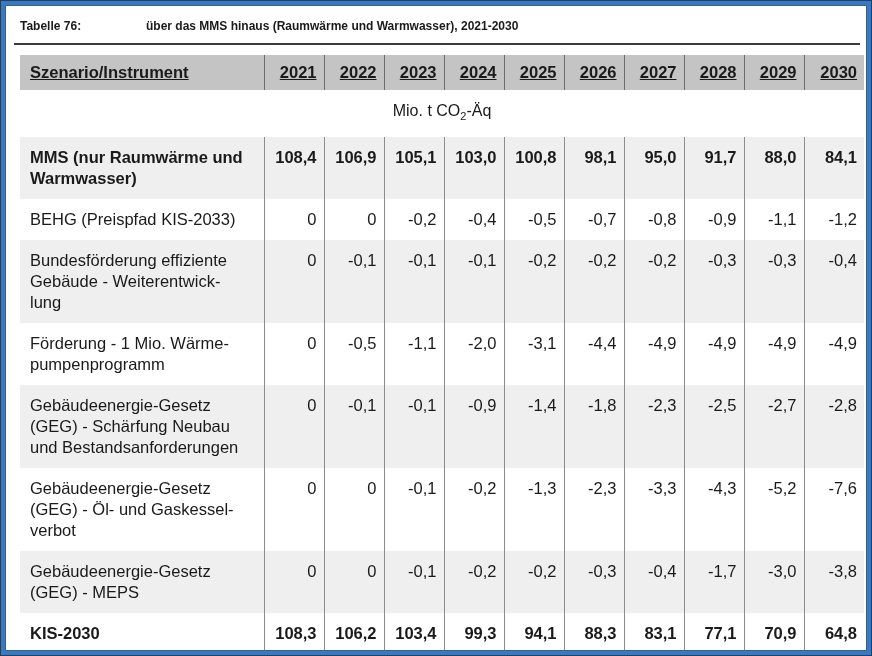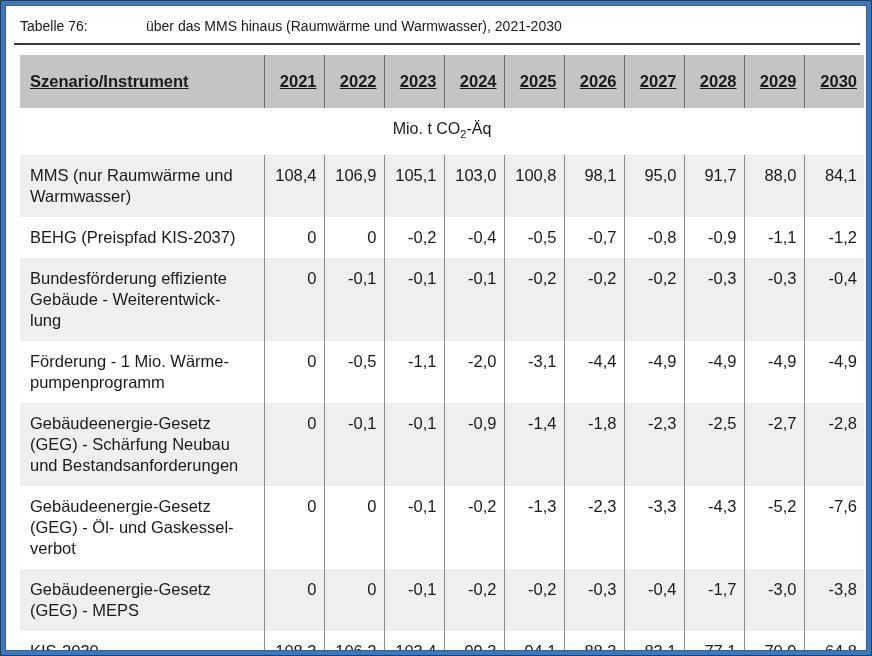--- a/index.html
+++ b/index.html
@@ -27,22 +27,22 @@
     border: 1px solid var(--frame-edge2, #35619b);
     background: #ffffff;
     overflow: hidden;
     padding: 8px 6px 0 8px;
     font-family: "Liberation Sans", sans-serif;
     color: #1a1a1a;
   }
   
   .title-row {
     display: flex;
-    font-weight: normal;
-    font-size: 14px;
+    font-weight: bold;
+    font-size: 12px;
     line-height: 24px;
     padding-left: 6px;
   }
   .title-label {
     flex: 0 0 126px;
   }
   .title-text { flex: 1; }
   .title-rule {
     border: none;
     border-top: 2px solid #3a3a3a;
@@ -63,21 +63,21 @@
   .ghg-table thead th {
     background: var(--header-bg, #c4c4c4);
     font-weight: bold;
     padding: 7px 7px 7px 10px;
     text-align: left;
     vertical-align: middle;
     text-decoration: underline;
   }
   .ghg-table thead th.year-cell {
     text-align: right;
-    padding: 16px 7px;
+    padding: 7px 7px;
     border-left: 1px solid #6d6d6d;
   }
   .units-cell {
     text-align: center;
     font-weight: normal;
     padding: 8px 0;
     font-size: 16px;
   }
   .units-cell sub {
     font-size: 11px;
@@ -91,21 +91,21 @@
     padding: 10px 4px 10px 10px;
   }
   .ghg-table tbody td.value-cell {
     text-align: right;
     border-left: 1px solid #8c8c8c;
   }
   .ghg-table tbody tr.shaded td {
     background: var(--shaded-bg, #efefef);
   }
   .ghg-table tbody tr.bold td {
-    font-weight: normal;
+    font-weight: bold;
   }
 </style>
 </head>
 <body>
 
 <div class="frame">
   <div class="frame-inner">
     <div class="content">
 
       <div class="title-row">
@@ -160,21 +160,21 @@
               <td class="value-cell">103,0</td>
               <td class="value-cell">100,8</td>
               <td class="value-cell">98,1</td>
               <td class="value-cell">95,0</td>
               <td class="value-cell">91,7</td>
               <td class="value-cell">88,0</td>
               <td class="value-cell">84,1</td>
             </tr>
             <tr>
               <td class="label-cell">
-                <div>BEHG (Preispfad KIS-2037)</div>
+                <div>BEHG (Preispfad KIS-2033)</div>
               </td>
               <td class="value-cell">0</td>
               <td class="value-cell">0</td>
               <td class="value-cell">-0,2</td>
               <td class="value-cell">-0,4</td>
               <td class="value-cell">-0,5</td>
               <td class="value-cell">-0,7</td>
               <td class="value-cell">-0,8</td>
               <td class="value-cell">-0,9</td>
               <td class="value-cell">-1,1</td>

